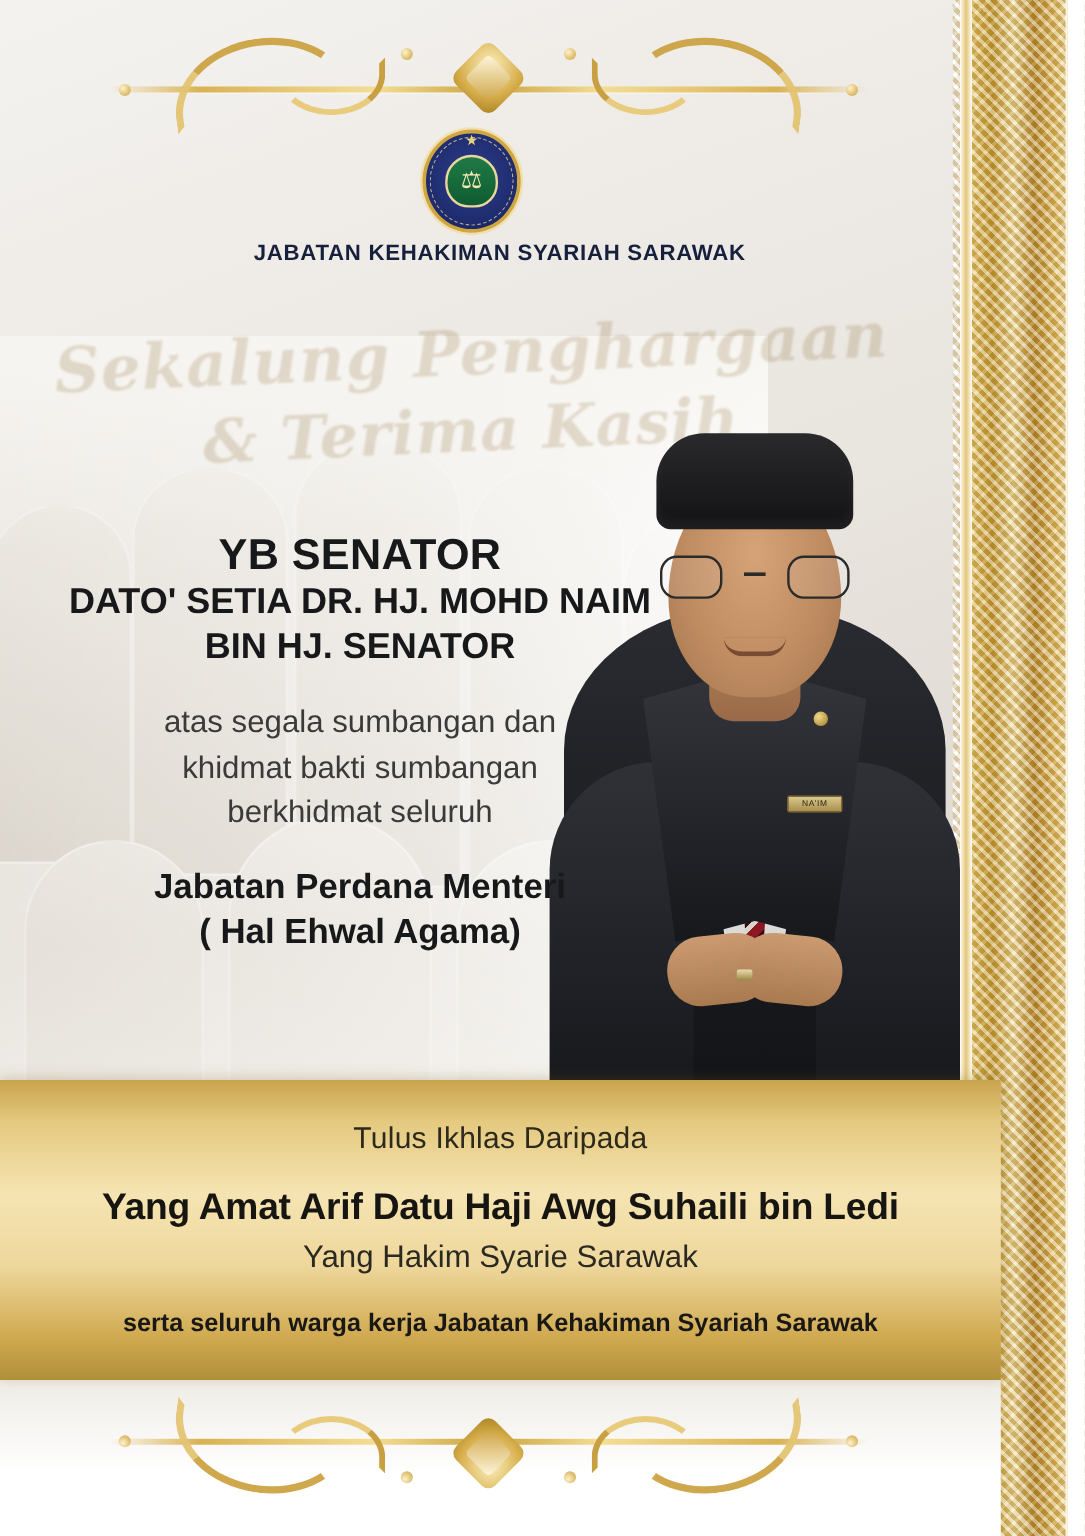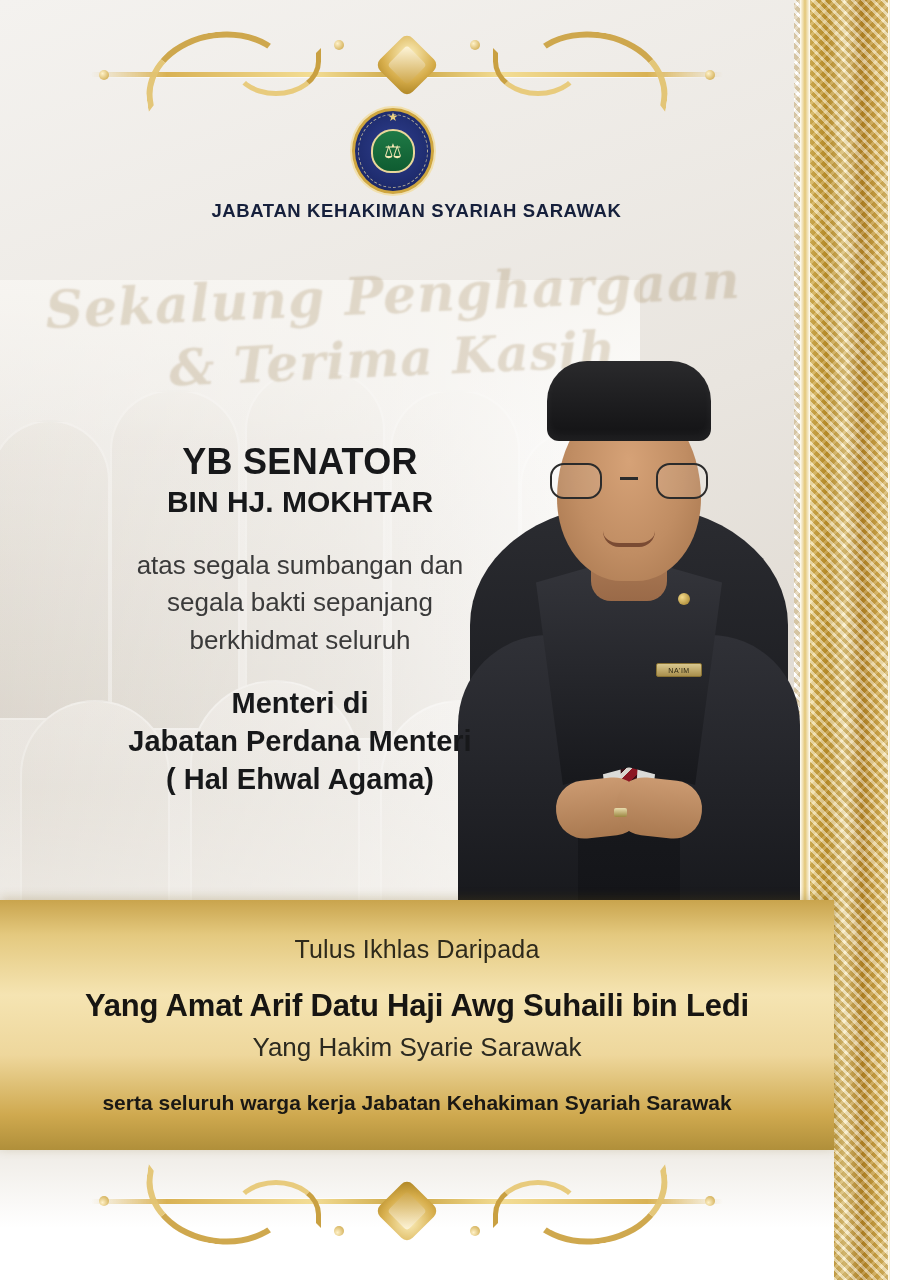--- a/index.html
+++ b/index.html
@@ -370,28 +370,28 @@
     <div class="p-smile"></div>
     <div class="p-pin"></div>
     <div class="p-badge">NA'IM</div>
     <div class="p-handL"></div>
     <div class="p-handR"></div>
     <div class="p-ring"></div>
   </div>
 
   <div class="body-block">
     <div class="honoree-title">YB SENATOR</div>
-    <div class="honoree-name">BIN HJ. MOKHTAR</div>
+    <div class="honoree-name">DATO' SETIA DR. HJ. MOHD NAIM</div>
+    <div class="honoree-name">BIN HJ. SENATOR</div>
     <div class="reason">
       <div>atas segala sumbangan dan</div>
-      <div>segala bakti sepanjang</div>
+      <div>khidmat bakti sumbangan</div>
       <div>berkhidmat seluruh</div>
     </div>
     <div class="role">
-      <div>Menteri di</div>
       <div>Jabatan Perdana Menteri</div>
       <div>( Hal Ehwal Agama)</div>
     </div>
   </div>
 
   <div class="bottom-white"></div>
 
   <div class="gold-panel">
     <div class="gp-from">Tulus Ikhlas Daripada</div>
     <div class="gp-name">Yang Amat Arif Datu Haji Awg Suhaili bin Ledi</div>

